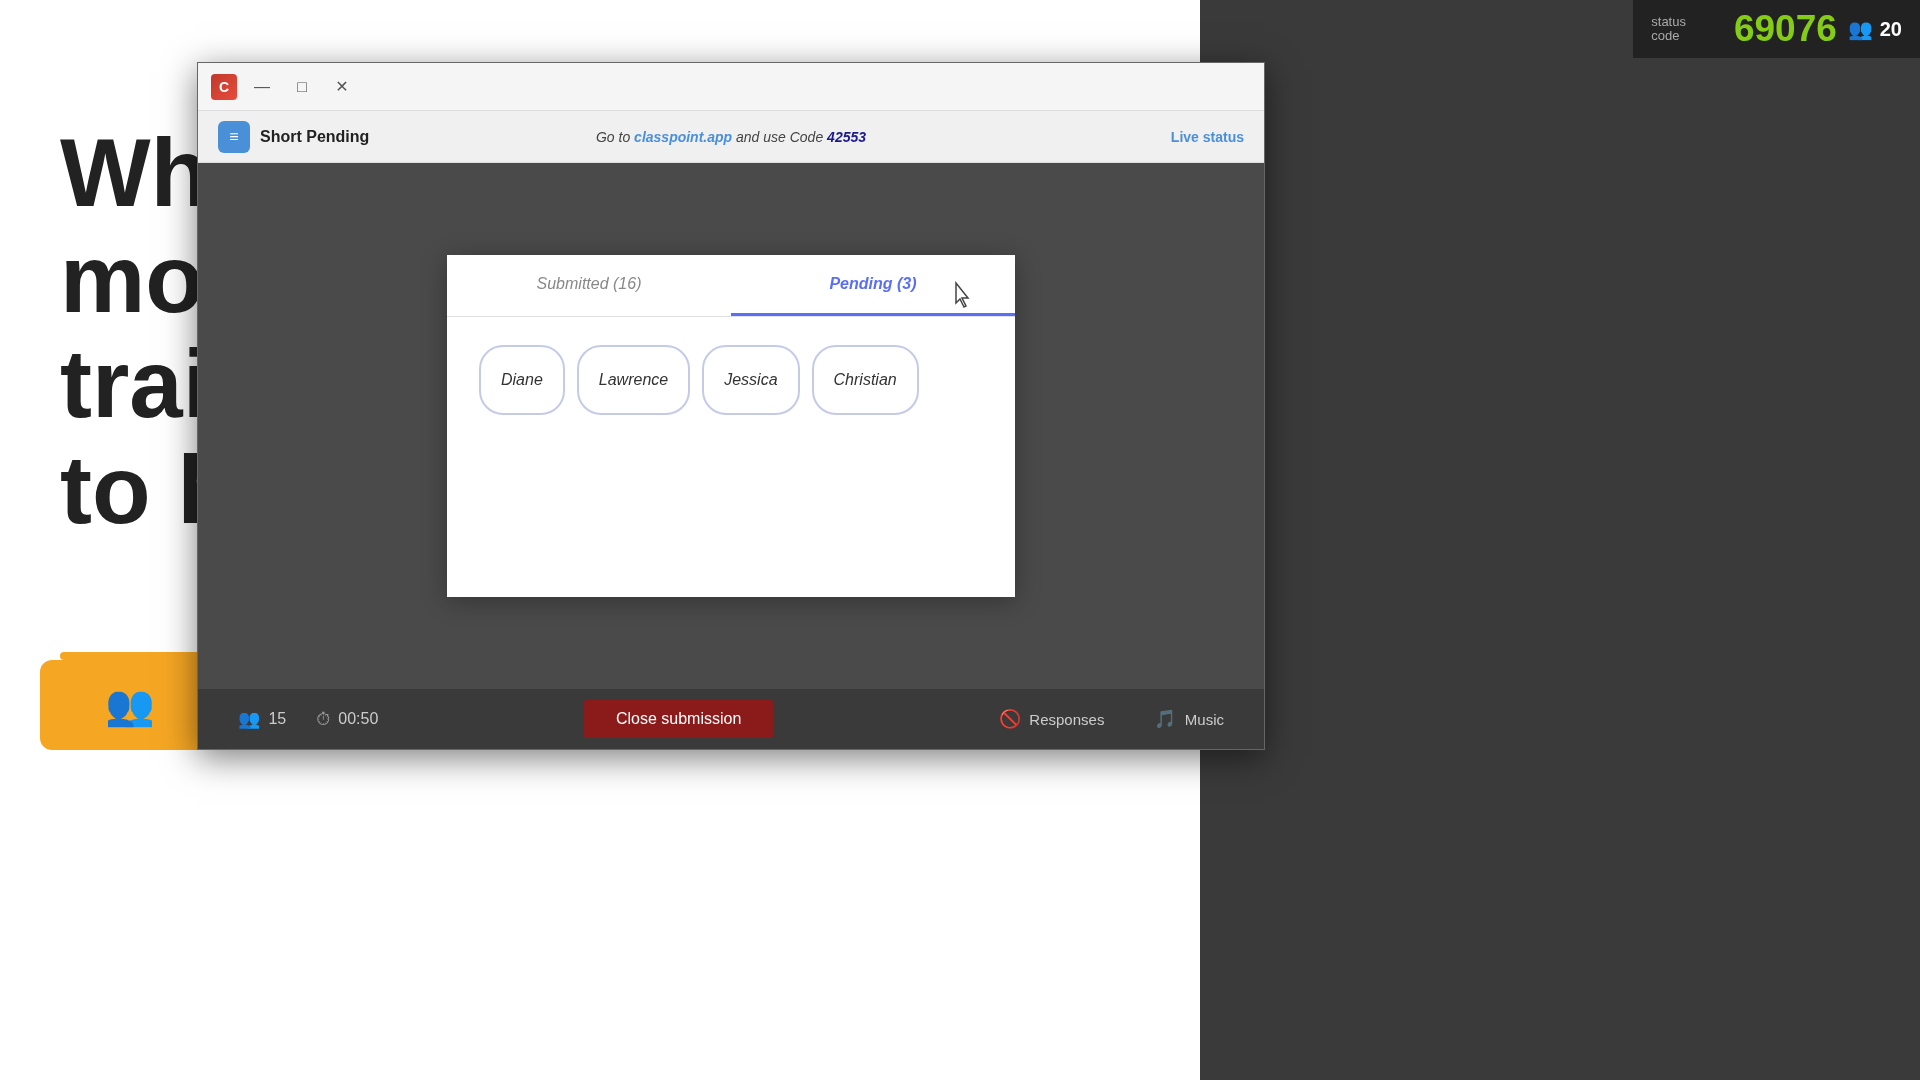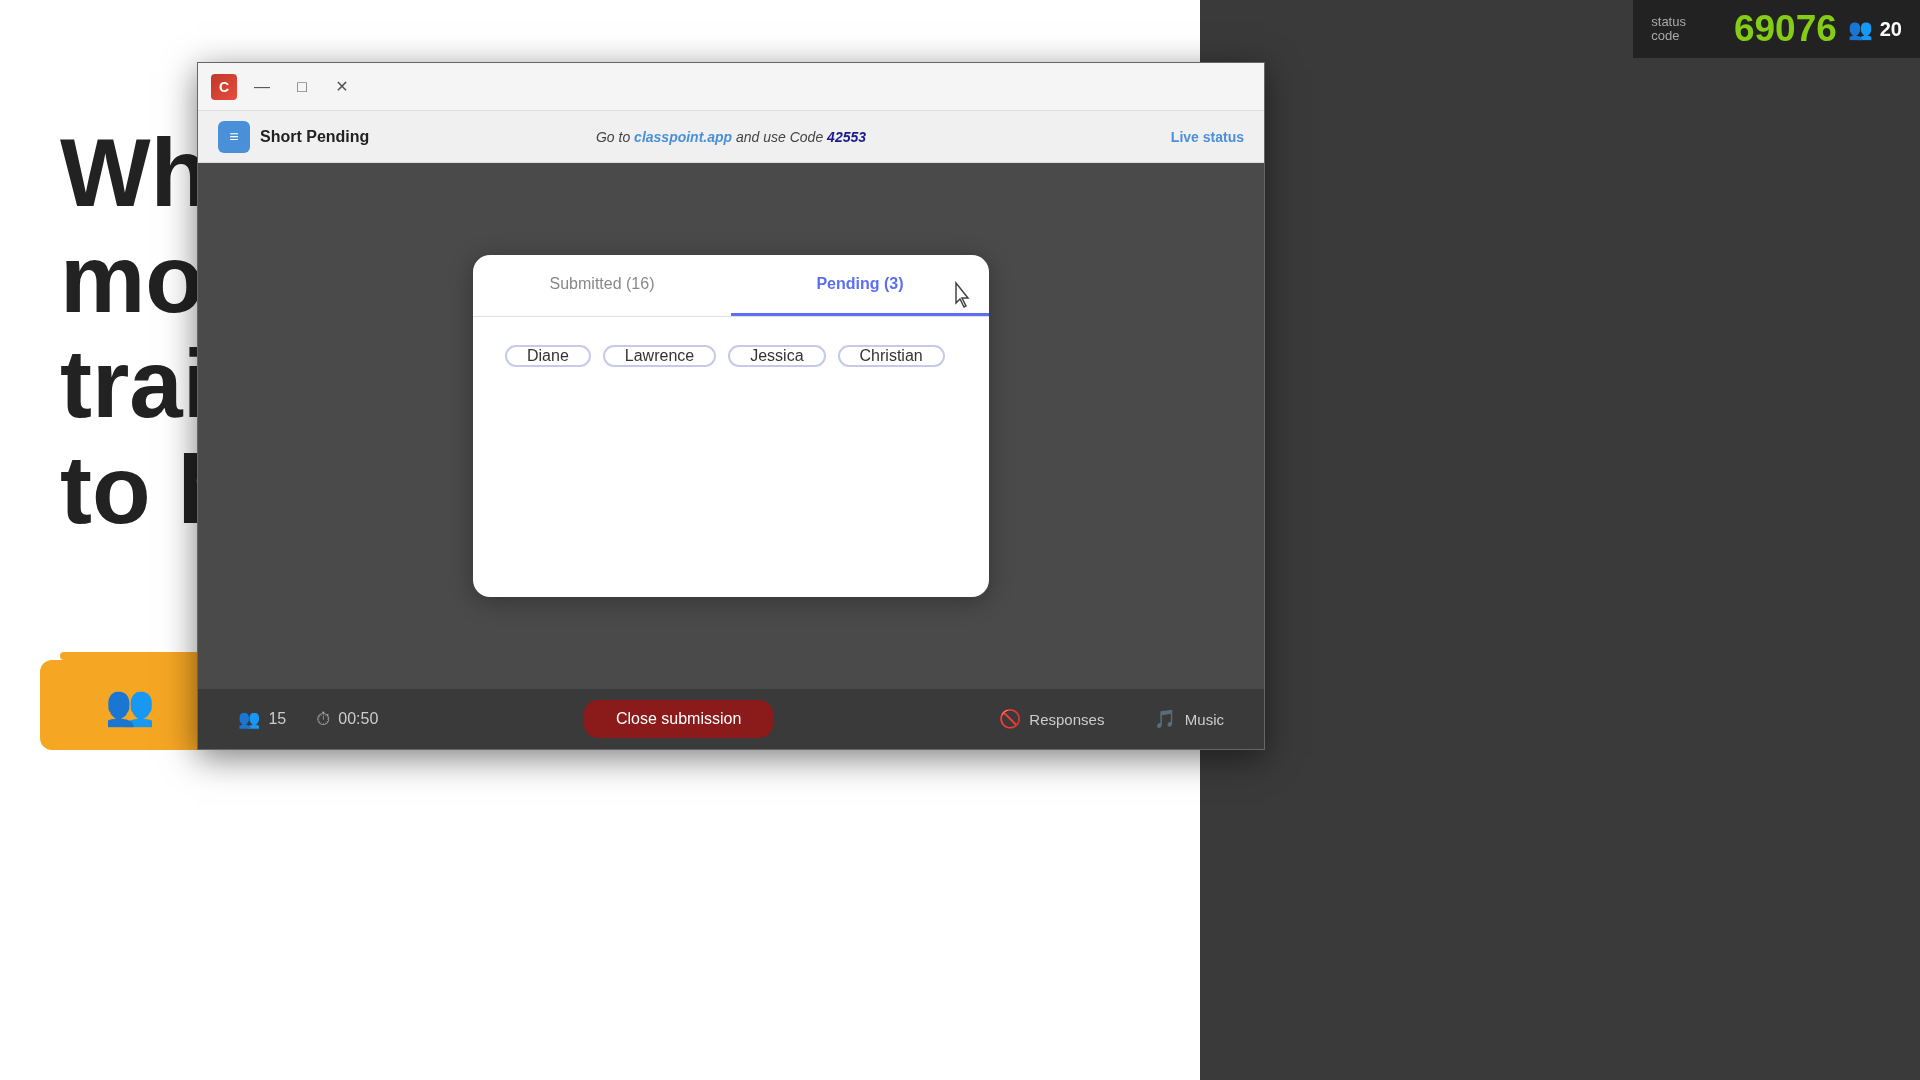--- a/index.html
+++ b/index.html
@@ -273,27 +273,28 @@
       flex: 1;
       background: #4a4a4a;
       position: relative;
       display: flex;
       align-items: center;
       justify-content: center;
     }
 
     
     .modal {
-      width: 516px;
+      width: 568px;
       background: white;
-      border-radius: 17px;
+      border-radius: 0;
       box-shadow: 0 4px 24px rgba(0,0,0,0.3);
       overflow: hidden;
       position: relative;
       z-index: 20;
+      font-style: italic;
     }
 
     .modal-tabs {
       display: flex;
       border-bottom: 1px solid #e0e0e0;
     }
 
     .modal-tab {
       flex: 1;
       padding: 20px 16px;
@@ -317,21 +318,21 @@
       min-height: 280px;
     }
 
     .student-chips {
       display: flex;
       flex-wrap: wrap;
       gap: 12px;
     }
 
     .student-chip {
-      padding: 0 20px;
+      padding: 24px 20px;
       border: 2px solid #c5cae9;
       border-radius: 24px;
       font-size: 16px;
       color: #333;
       background: white;
       cursor: default;
     }
 
     
     .bottom-bar {
@@ -354,21 +355,21 @@
 
     .bottom-stat-icon {
       font-size: 18px;
       color: #aaa;
     }
 
     .close-submission-btn {
       background: #8b1a1a;
       color: white;
       border: none;
-      border-radius: 14px;
+      border-radius: 2px;
       padding: 10px 32px;
       font-size: 16px;
       cursor: pointer;
       margin: 0 auto;
     }
 
     .bottom-action {
       display: flex;
       align-items: center;
       gap: 8px;

